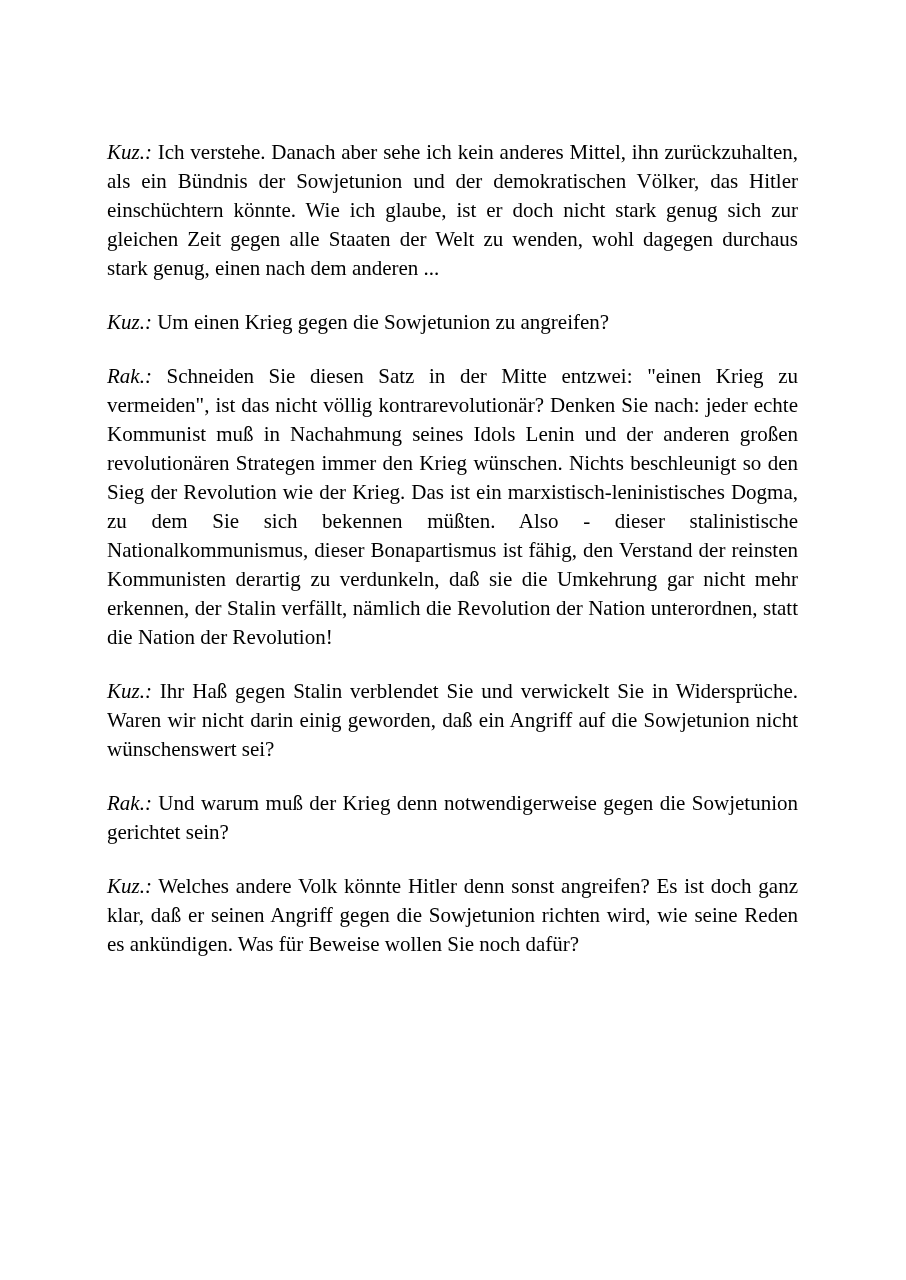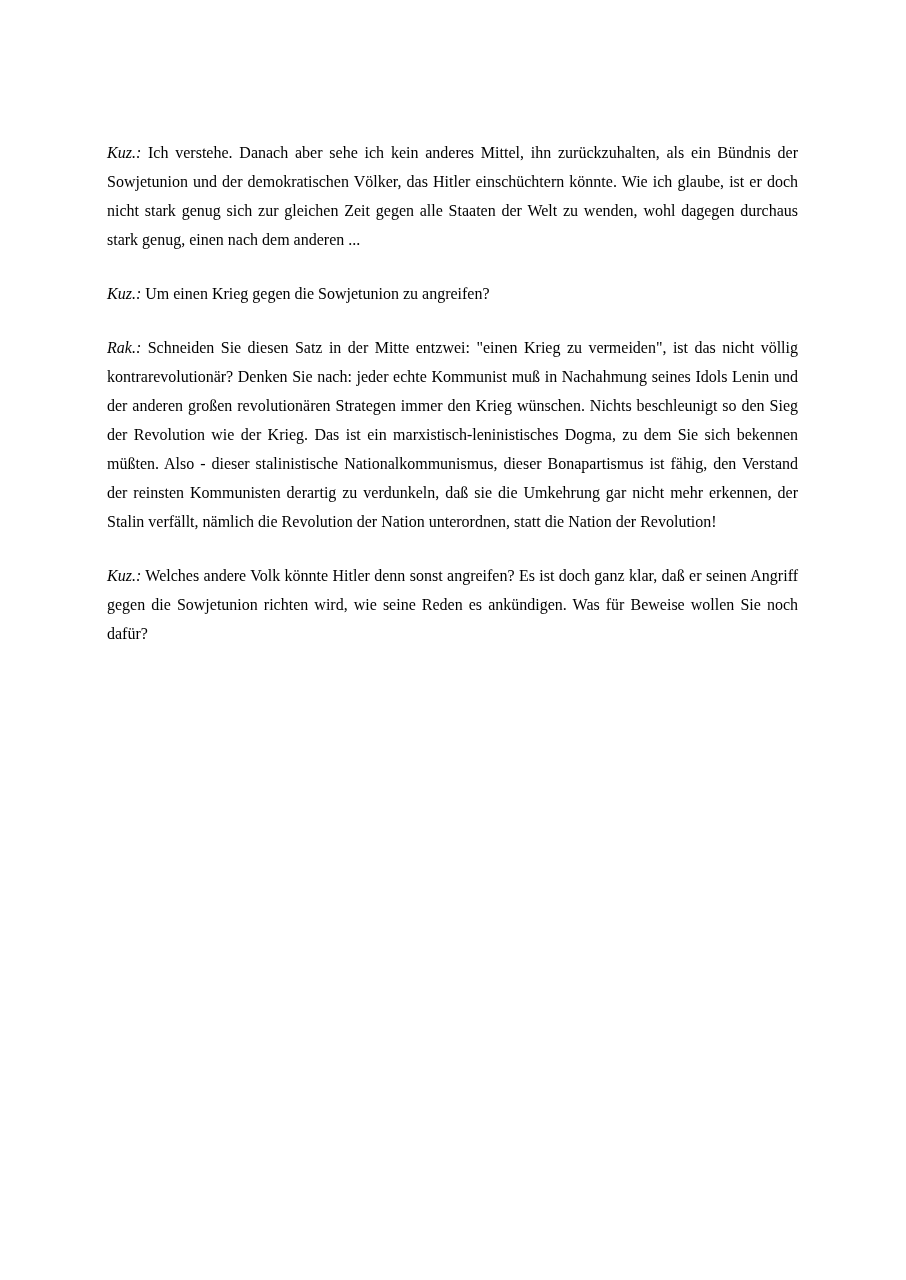--- a/index.html
+++ b/index.html
@@ -20,21 +20,21 @@
     height: 1280px;
     background: #ffffff;
     box-sizing: border-box;
     padding: 138px 108px 0 107px;
   }
   .doc-body {
     width: 691px;
   }
   .para {
     margin: 0 0 25px 0;
-    font-size: 16px;
+    font-size: 21px;
     line-height: 29px;
     text-align: justify;
     text-justify: inter-word;
     -webkit-hyphens: none;
     hyphens: none;
     word-spacing: 0;
   }
   .para:last-child {
     margin-bottom: 12px;
   }
@@ -58,20 +58,26 @@
 
 
     <p class="para">
       <span class="speaker">Kuz.:</span><span class="speech"> Um einen Krieg gegen die Sowjetunion zu angreifen?</span>
     </p>
 
     <p class="para">
       <span class="speaker">Rak.:</span><span class="speech"> Schneiden Sie diesen Satz in der Mitte entzwei: "einen Krieg zu vermeiden", ist das nicht völlig kontrarevolutionär? Denken Sie nach: jeder echte Kommunist muß in Nachahmung seines Idols Lenin und der anderen großen revolutionären Strategen immer den Krieg wünschen. Nichts beschleunigt so den Sieg der Revolution wie der Krieg. Das ist ein marxistisch-leninistisches Dogma, zu dem Sie sich bekennen müßten. Also - dieser stalinistische Nationalkommunismus, dieser Bonapartismus ist fähig, den Verstand der reinsten Kommunisten derartig zu verdunkeln, daß sie die Umkehrung gar nicht mehr erkennen, der Stalin verfällt, nämlich die Revolution der Nation unterordnen, statt die Nation der Revolution!</span>
     </p>
 
+    <p class="para">
+      <span class="speaker">Kuz.:</span><span class="speech"> Ihr Haß gegen Stalin verblendet Sie und verwickelt Sie in Widersprüche. Waren wir nicht darin einig geworden, daß ein Angriff auf die Sowjetunion nicht wünschenswert sei?</span>
+    </p>
 
+    <p class="para">
+      <span class="speaker">Rak.:</span><span class="speech"> Und warum muß der Krieg denn notwendigerweise gegen die Sowjetunion gerichtet sein?</span>
+    </p>
 
     <p class="para">
       <span class="speaker">Kuz.:</span><span class="speech"> Welches andere Volk könnte Hitler denn sonst angreifen? Es ist doch ganz klar, daß er seinen Angriff gegen die Sowjetunion richten wird, wie seine Reden es ankündigen. Was für Beweise wollen Sie noch dafür?</span>
     </p>
 
   </div>
 </div>
 
 </body></html>

